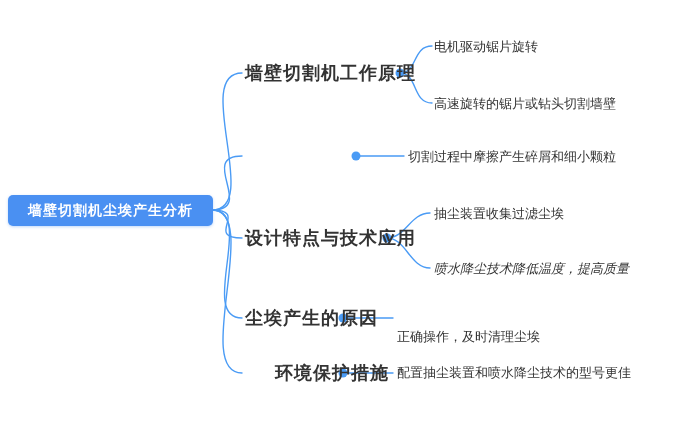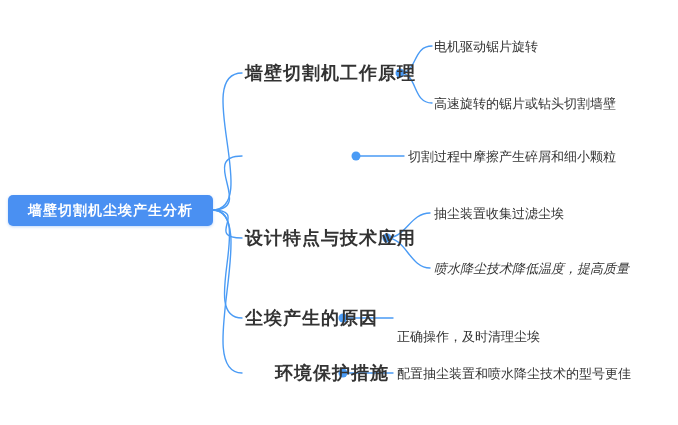--- a/index.html
+++ b/index.html
@@ -75,21 +75,21 @@
   .b3{left:245px;top:229px;}
   .b4{left:245px;top:309px;}
   .b5{left:240px;top:364px;margin-left:35px;}
   
   .b1c1{left:434px;top:38px;}
   .b1c2{left:434px;top:95px;}
   .b2c1{left:408px;top:148px;}
   .b3c1{left:434px;top:205px;}
   .b3c2{left:434px;top:260px;font-style:italic;}
   .b4c1{left:397px;top:328px;}
-  .b5c1{left:397px;top:365px;}
+  .b5c1{left:397px;top:365px;font-family:Liberation Mono, monospace;}
 </style>
 </head>
 <body>
 
 <div class="canvas">
 
   <svg class="connector-svg" viewBox="0 0 678 425" xmlns="http://www.w3.org/2000/svg" aria-hidden="true">
 
     <path d="M212,210 C262,210 192,73 242,73"></path>
     <path d="M212,210 C256,210 198,156 242,156"></path>

